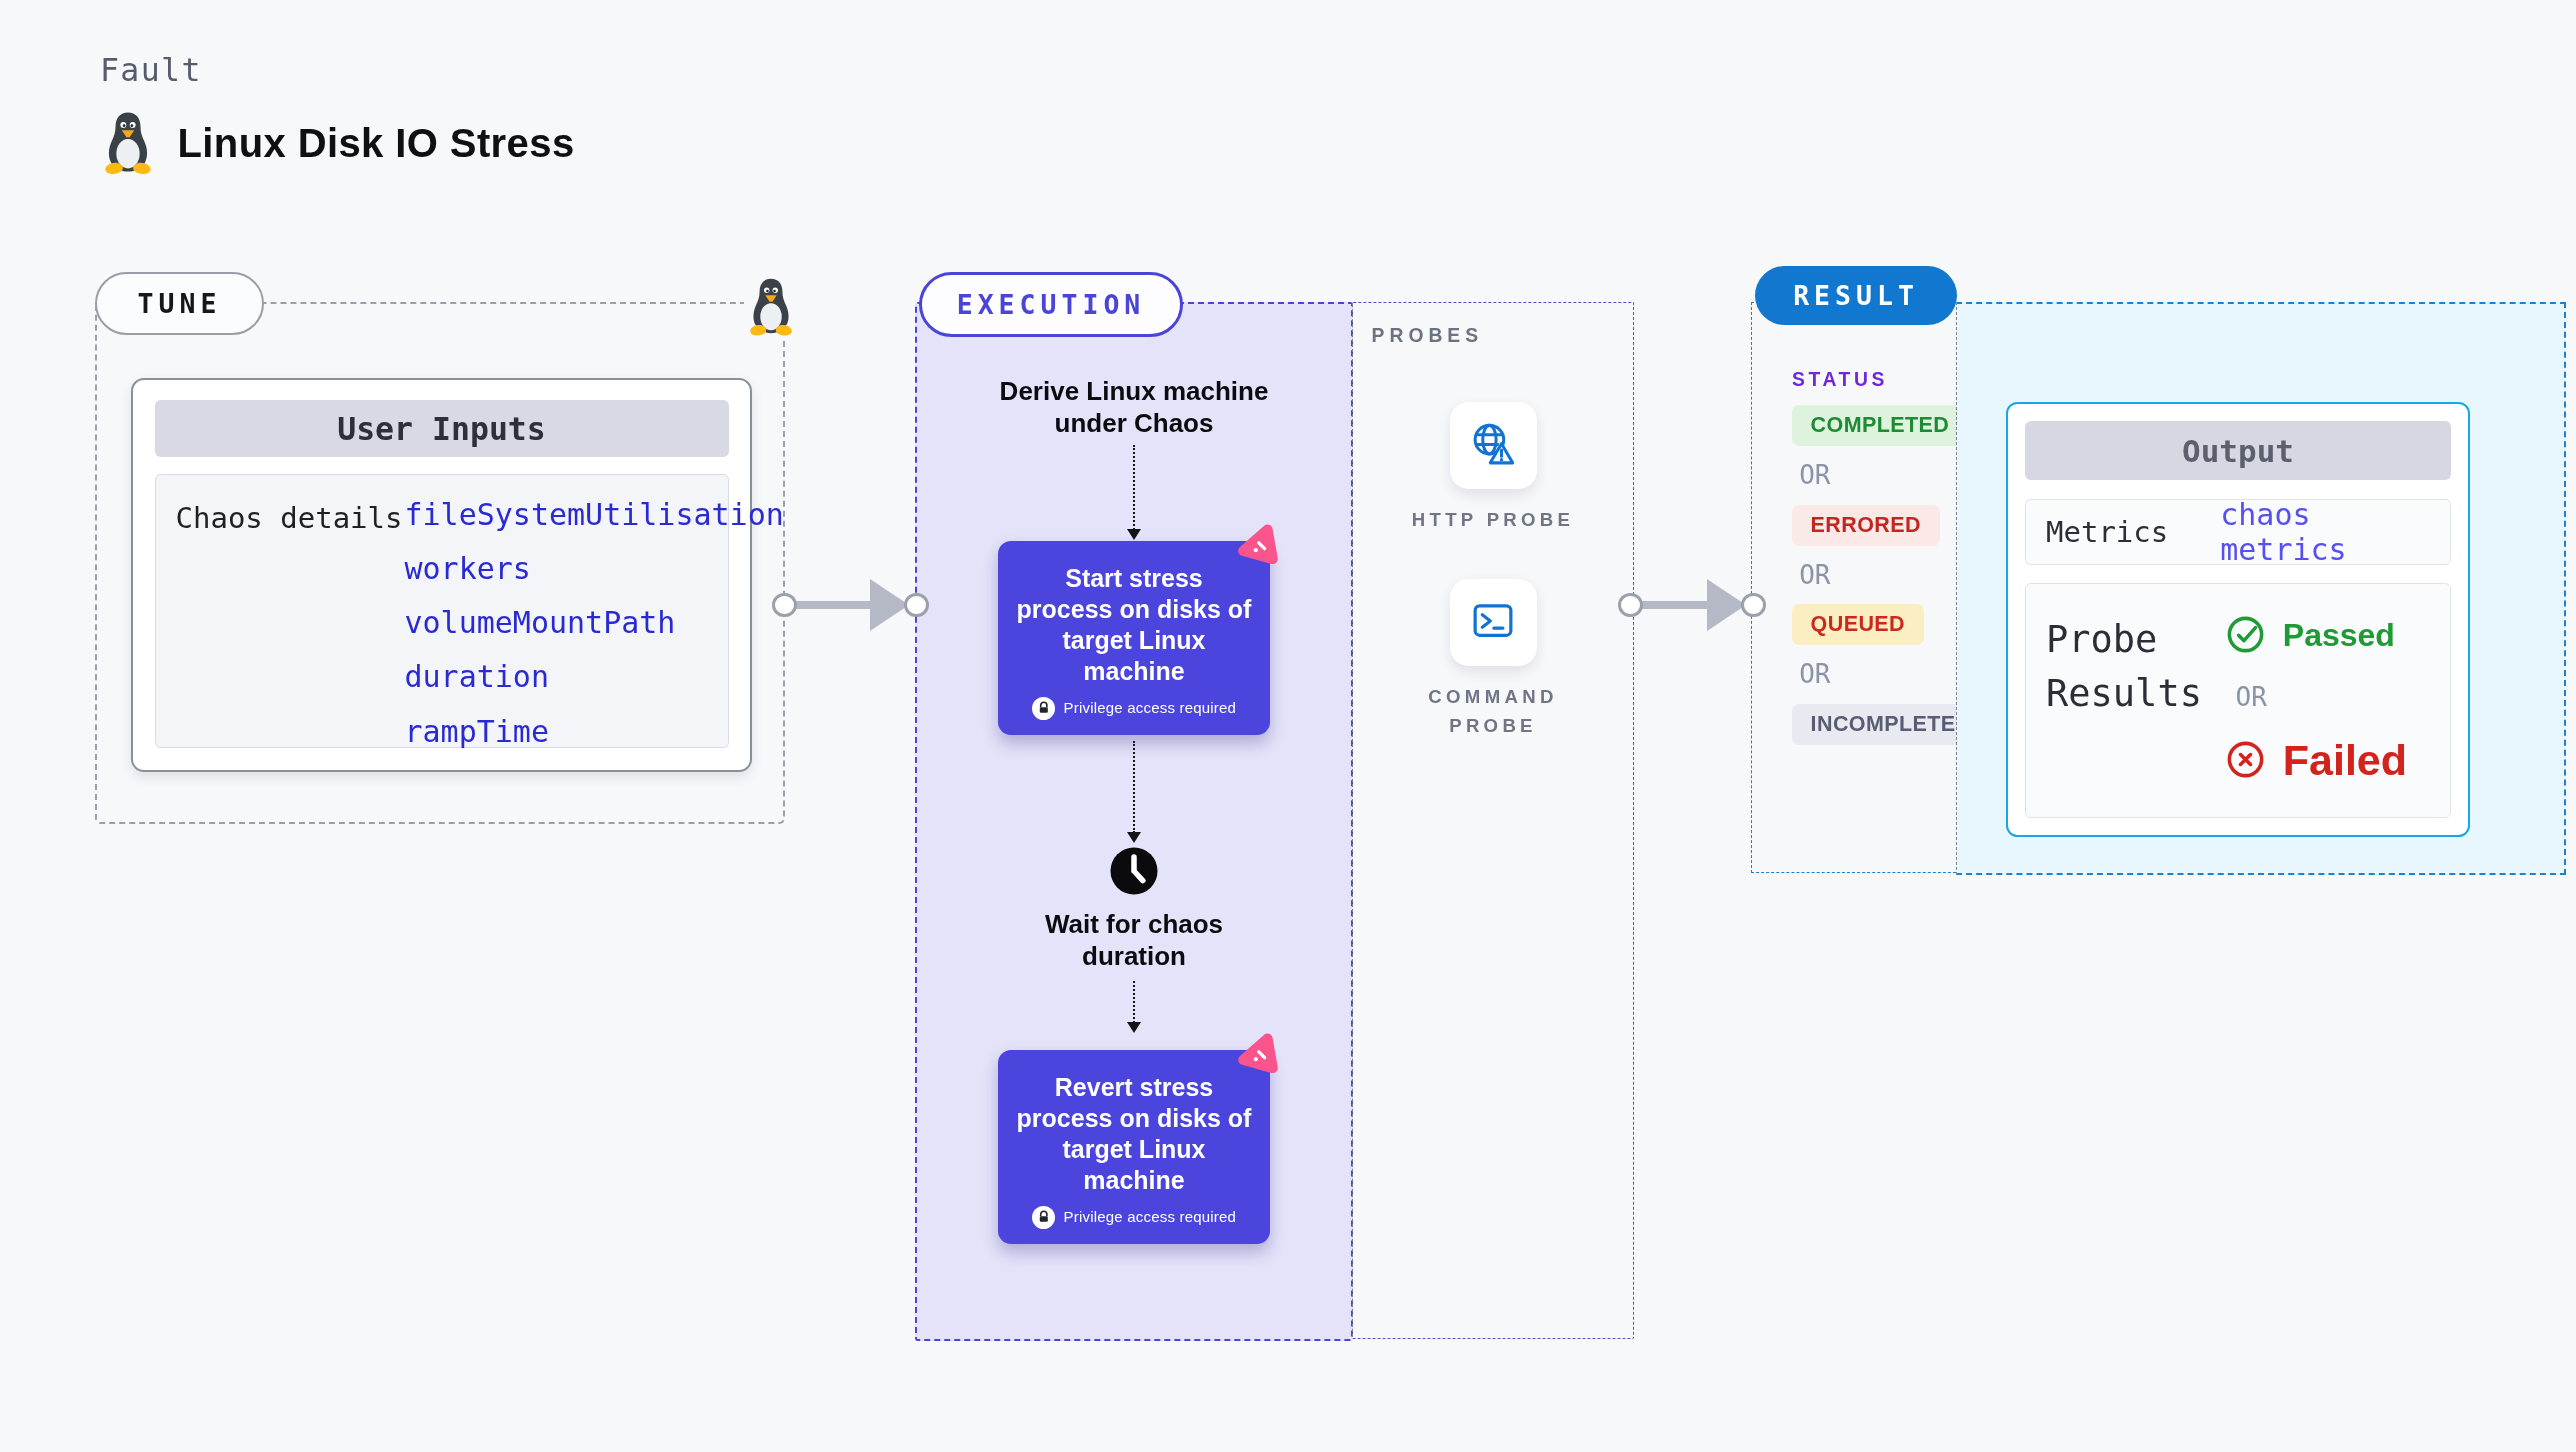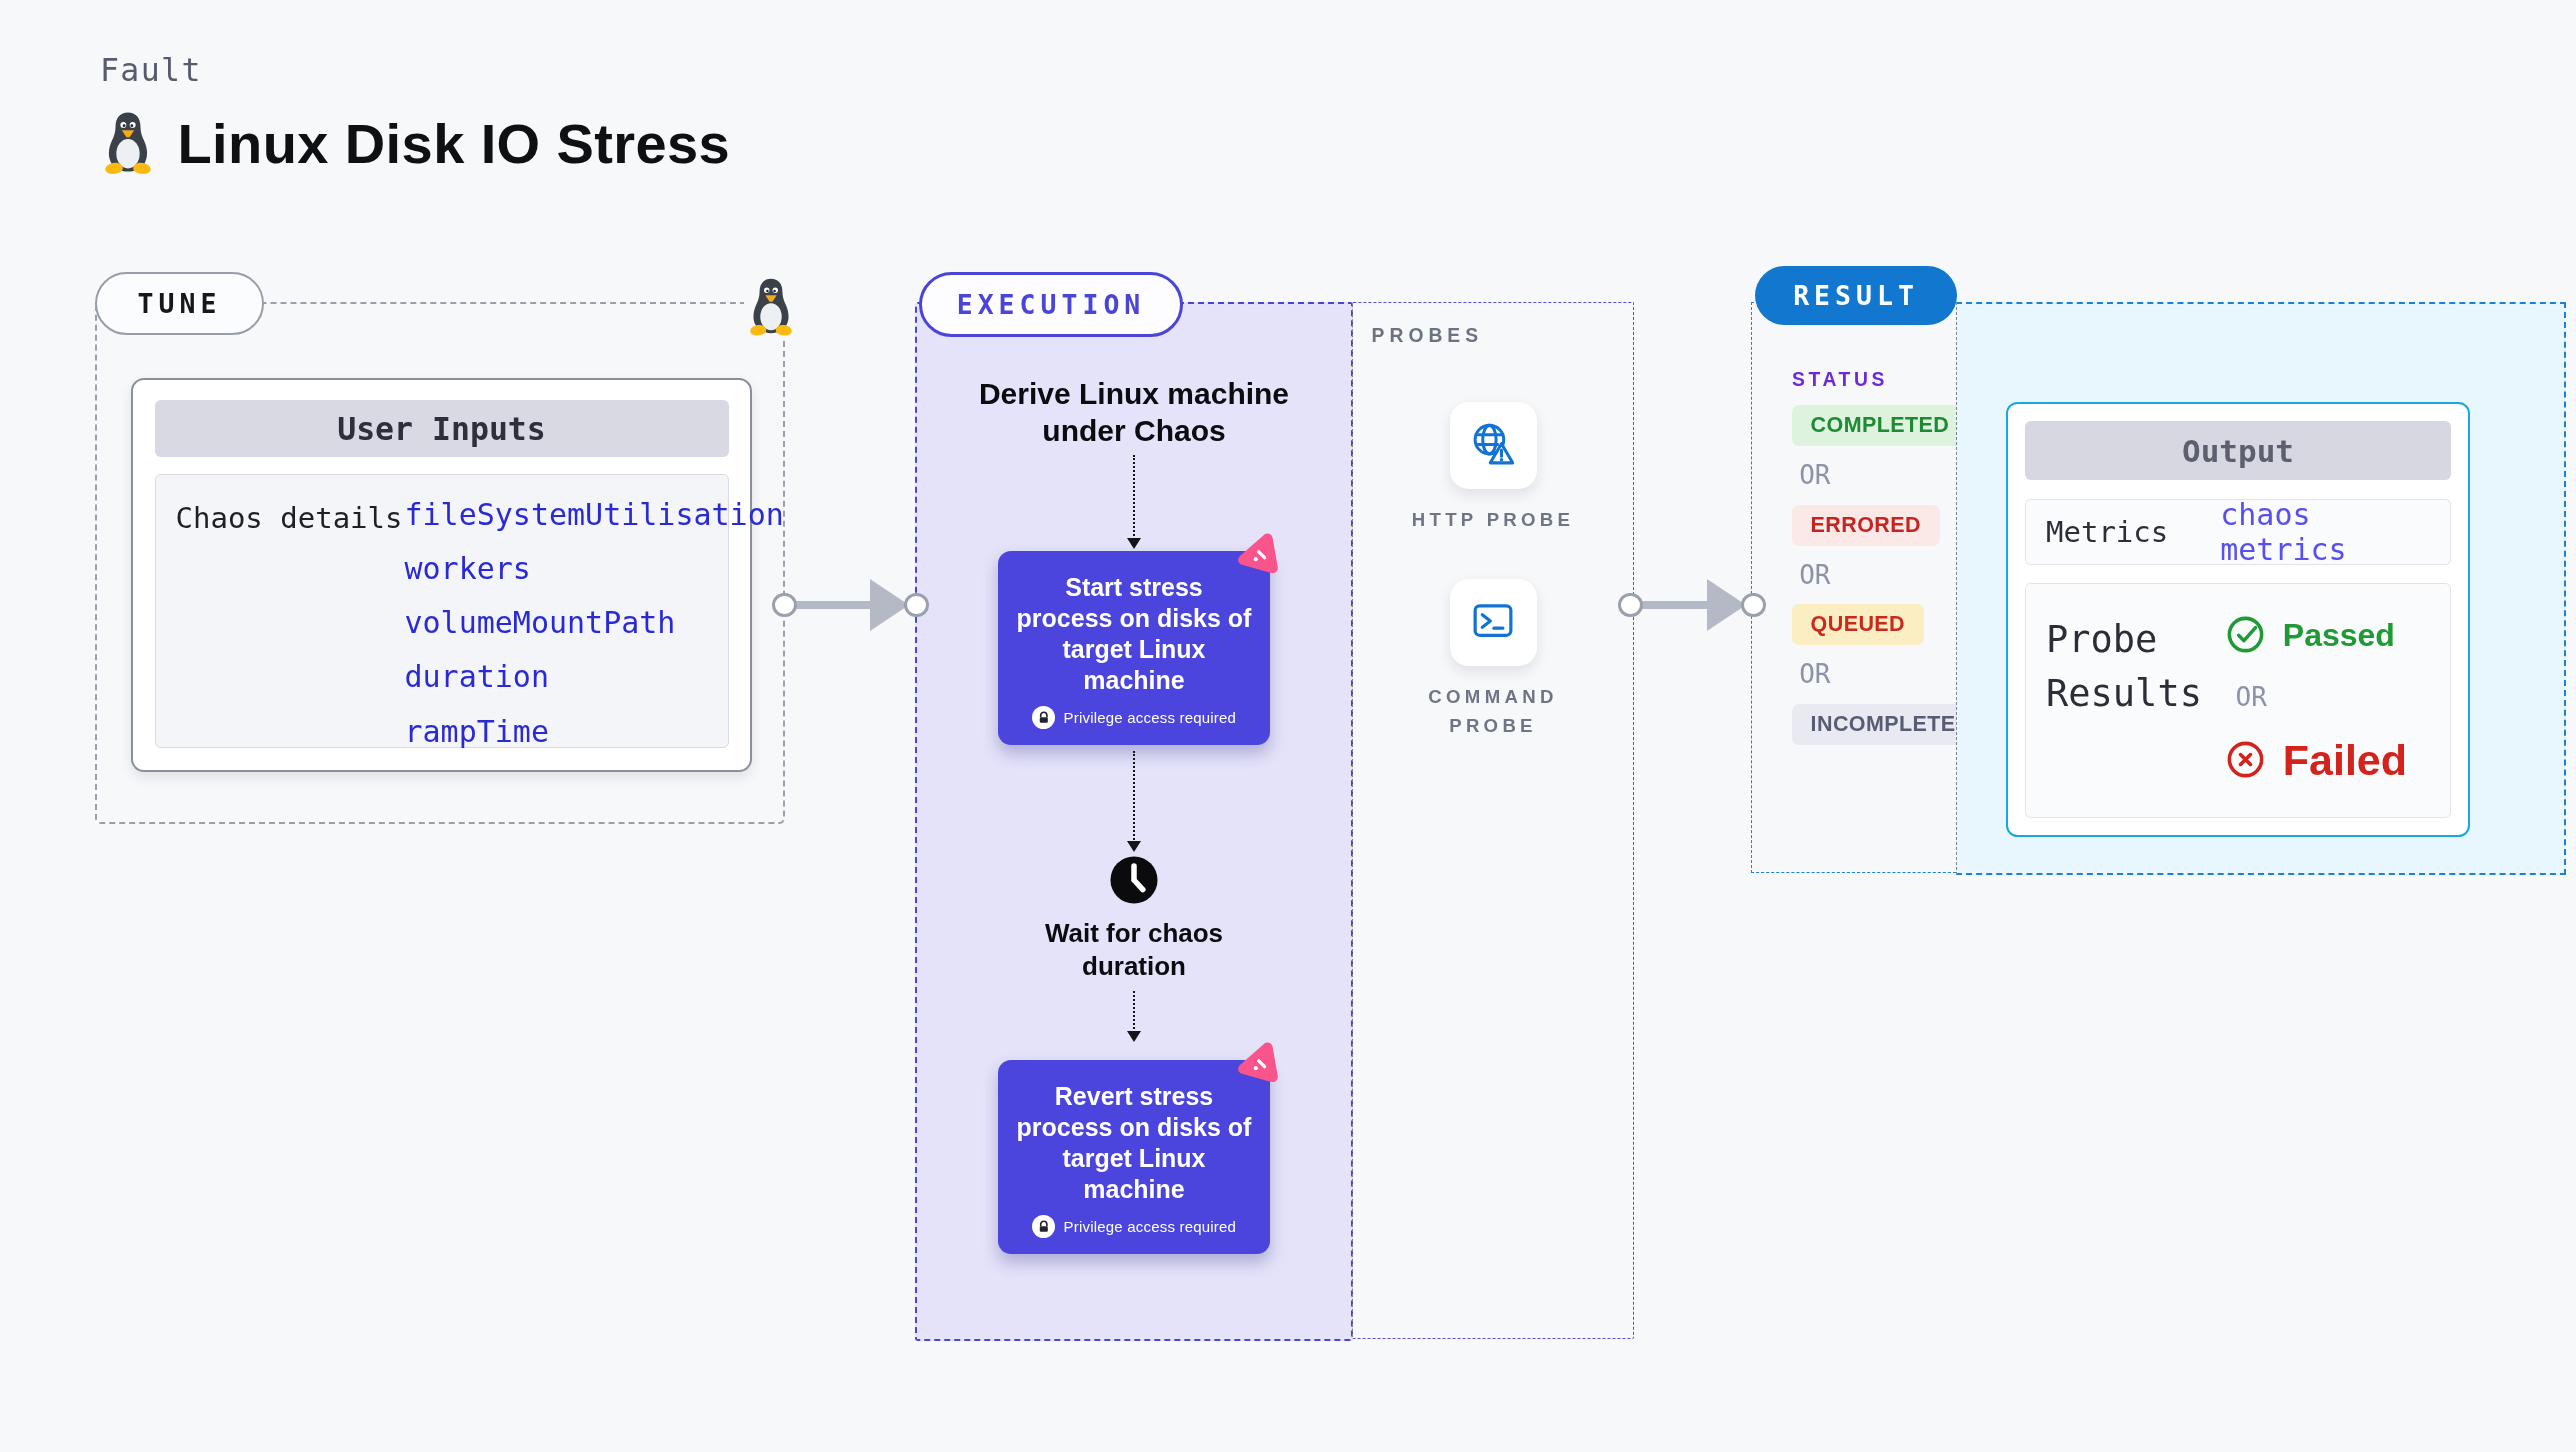--- a/index.html
+++ b/index.html
@@ -3,21 +3,21 @@
 <meta charset="utf-8">
 <style>
   html,body{margin:0;padding:0;background:#f7f8fa;}
   .canvas{position:relative;width:2576px;height:1452px;background:#f7f8fa;overflow:hidden;
           font-family:"Liberation Sans","DejaVu Sans",sans-serif;color:#15171c;}
 
   
   .kicker{position:absolute;left:100px;top:52px;font-family:"DejaVu Sans Mono",monospace;
           font-size:31.5px;font-weight:500;color:#575c6d;letter-spacing:1.4px;}
   .title-row{position:absolute;left:100px;top:109px;display:flex;align-items:center;gap:21.5px;}
-  .title{font-size:56px;font-weight:800;color:#0e1014;letter-spacing:0.4px;text-align:center;}
+  .title{font-size:40px;font-weight:800;color:#0e1014;letter-spacing:0.4px;text-align:center;}
 
   
   .pill{position:absolute;height:59px;border-radius:43px;display:flex;align-items:center;justify-content:center;
         font-family:"DejaVu Sans Mono",monospace;font-weight:700;font-size:26.5px;letter-spacing:5px;z-index:5;}
   .pill-tune{left:95px;top:272px;width:165px;background:#fbfcfe;border:2.1px solid #979ea8;color:#15171c;}
   .pill-exec{left:919px;top:272px;width:258px;background:#fdfdff;border:3.6px solid #4a45d6;color:#4a45d6;}
   .pill-result{left:1755px;top:266px;width:202px;background:#1277cf;color:#fff;border:none;}
 
   
   .tune-box{position:absolute;left:95px;top:302px;width:686px;height:518px;
@@ -49,21 +49,21 @@
 
   
   .h-arrow{position:absolute;display:flex;align-items:center;z-index:4;}
   .conn-dot{width:18.6px;height:18.6px;border-radius:50%;background:#fff;border:3.6px solid #9aa1ad;box-sizing:content-box;z-index:2;}
   .conn-bar{height:7.2px;background:#b5b9c5;flex:1;margin:0 -2.9px;}
   .conn-head{width:0;height:0;border-top:26px solid transparent;border-bottom:26px solid transparent;
              border-left:39px solid #b5b9c5;margin-right:-4.3px;}
 
   
   .flow{position:absolute;inset:0;display:flex;flex-direction:column;align-items:center;}
-  .flow-title{margin-top:72px;width:315px;text-align:center;font-size:30px;font-weight:700;color:#0b0c10;line-height:1.22;}
+  .flow-title{margin-top:72px;width:315px;text-align:center;font-size:26px;font-weight:700;color:#0b0c10;line-height:1.22;}
   .dotted-arrow{display:flex;flex-direction:column;align-items:center;margin:5.7px 0 1.4px;}
   .dotted-line{width:0;border-left:2.9px dotted #131419;}
   .dotted-head{width:0;height:0;border-left:7.9px solid transparent;border-right:7.9px solid transparent;
                border-top:11.5px solid #131419;margin-top:-1.4px;}
   .chaos-node{position:relative;width:272px;box-sizing:border-box;background:#4b45dd;border-radius:13px;
               padding:21.5px 18.6px 15.8px;color:#fff;text-align:center;font-size:25px;font-weight:700;line-height:1.24;
               box-shadow:0 8.6px 15.8px rgba(43,40,130,.28);}
   .priv-row{margin-top:10px;display:flex;align-items:center;justify-content:center;gap:8.6px;}
   .priv-badge{width:23px;height:23px;border-radius:50%;background:#fff;display:flex;align-items:center;justify-content:center;}
   .priv-text{font-size:15px;font-weight:500;letter-spacing:0.2px;}

